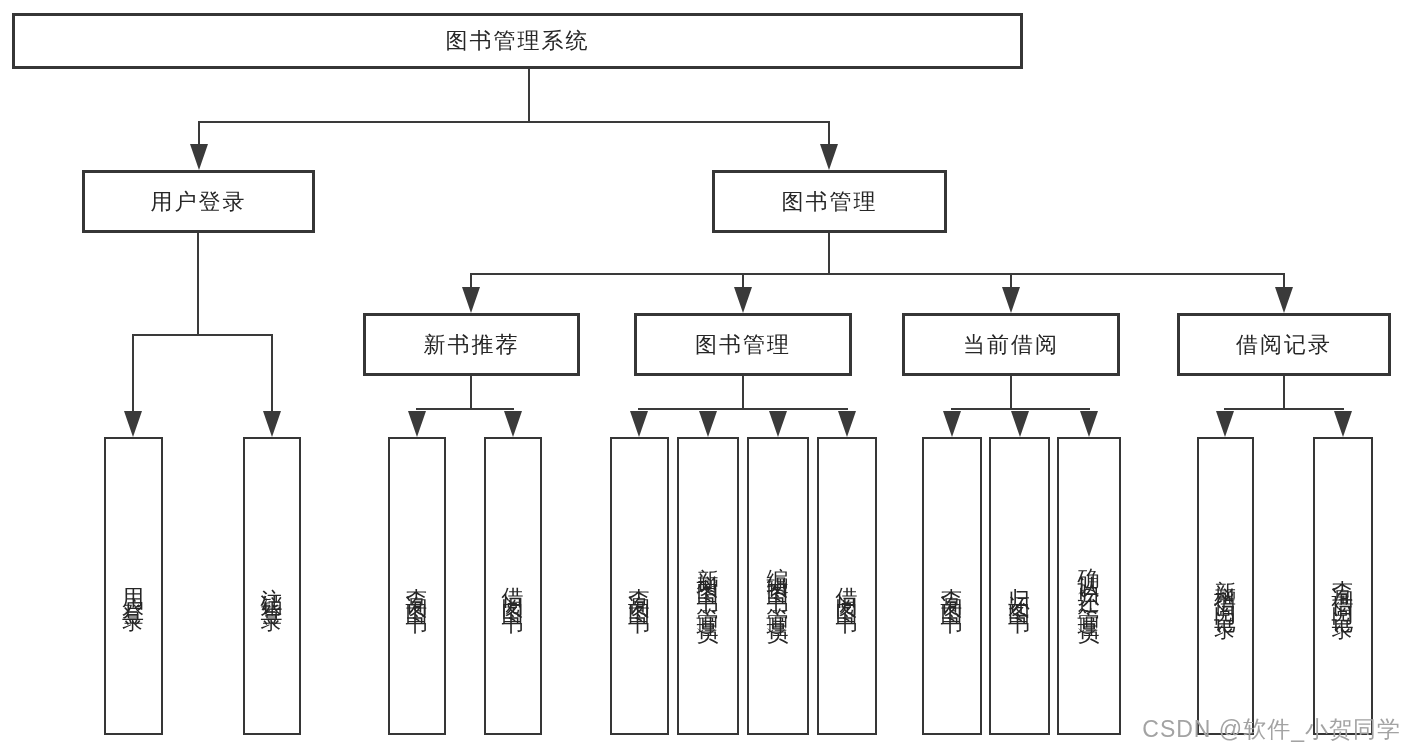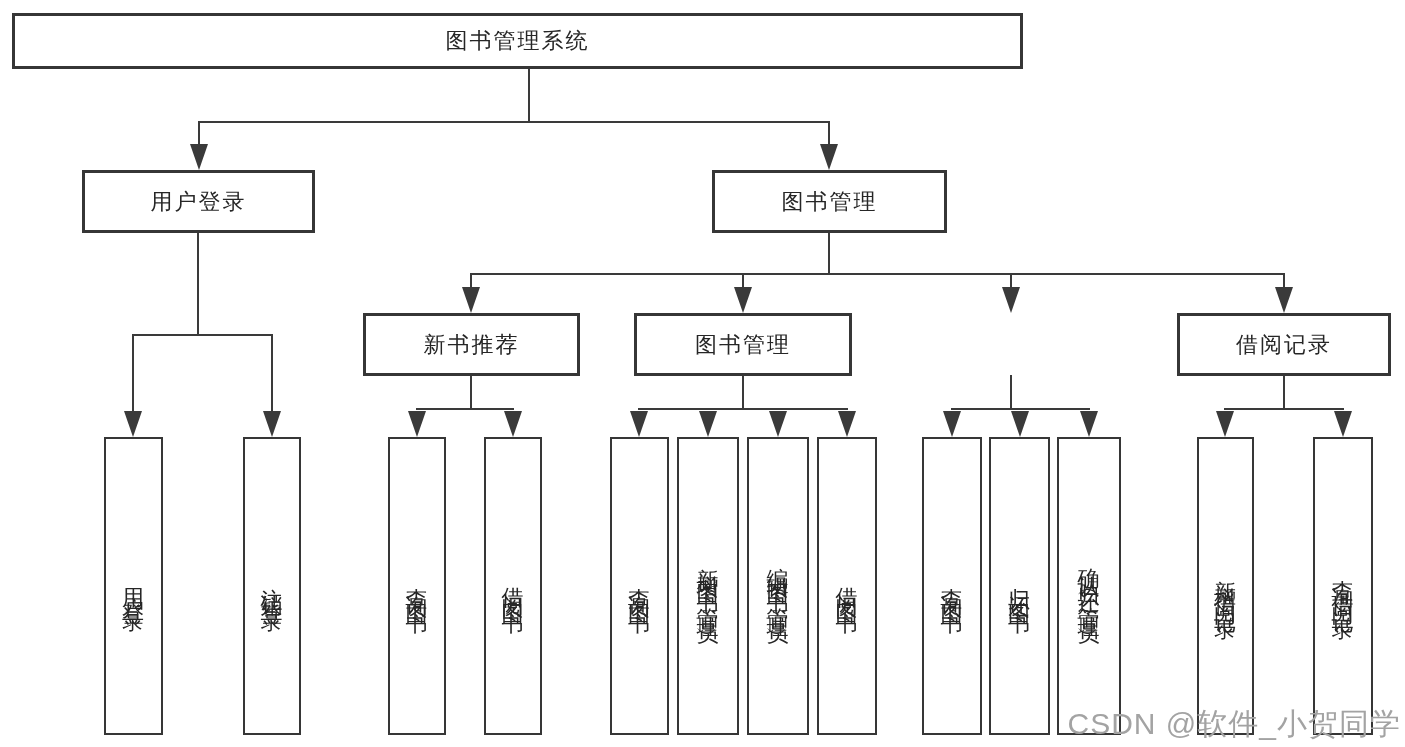--- a/index.html
+++ b/index.html
@@ -40,39 +40,40 @@
   .arrow{
     position:absolute;width:0;height:0;z-index:1;
     border-left:9px solid transparent;
     border-right:9px solid transparent;
     border-top:26px solid #3a3a3a;
   }
   
   #watermark{
     position:absolute;
     right:4px;bottom:2px;
-    font-size:30px;
+    font-size:23px;
     color:#a3a3a3;
     letter-spacing:1px;
     z-index:3;
     white-space:nowrap;
   }
 </style>
 </head>
 <body>
 
 <div id="canvas">
 
   <div class="box" style="left:12px;top:13px;width:1011px;height:56px">图书管理系统</div>
 
   <div class="box" style="left:82px;top:170px;width:233px;height:63px">用户登录</div>
   <div class="box" style="left:712px;top:170px;width:235px;height:63px">图书管理</div>
 
   <div class="box" style="left:363px;top:313px;width:217px;height:63px">新书推荐</div>
   <div class="box" style="left:634px;top:313px;width:218px;height:63px">图书管理</div>
+  <div class="box" style="left:902px;top:313px;width:218px;height:63px">当前借阅</div>
   <div class="box" style="left:1177px;top:313px;width:214px;height:63px">借阅记录</div>
 
   <div class="box leaf" style="left:104px;top:437px;width:59px;height:298px">
     <span class="vtext">用户登录</span>
   </div>
   <div class="box leaf" style="left:243px;top:437px;width:58px;height:298px">
     <span class="vtext">注销登录</span>
   </div>
 
   <div class="box leaf" style="left:388px;top:437px;width:58px;height:298px">

